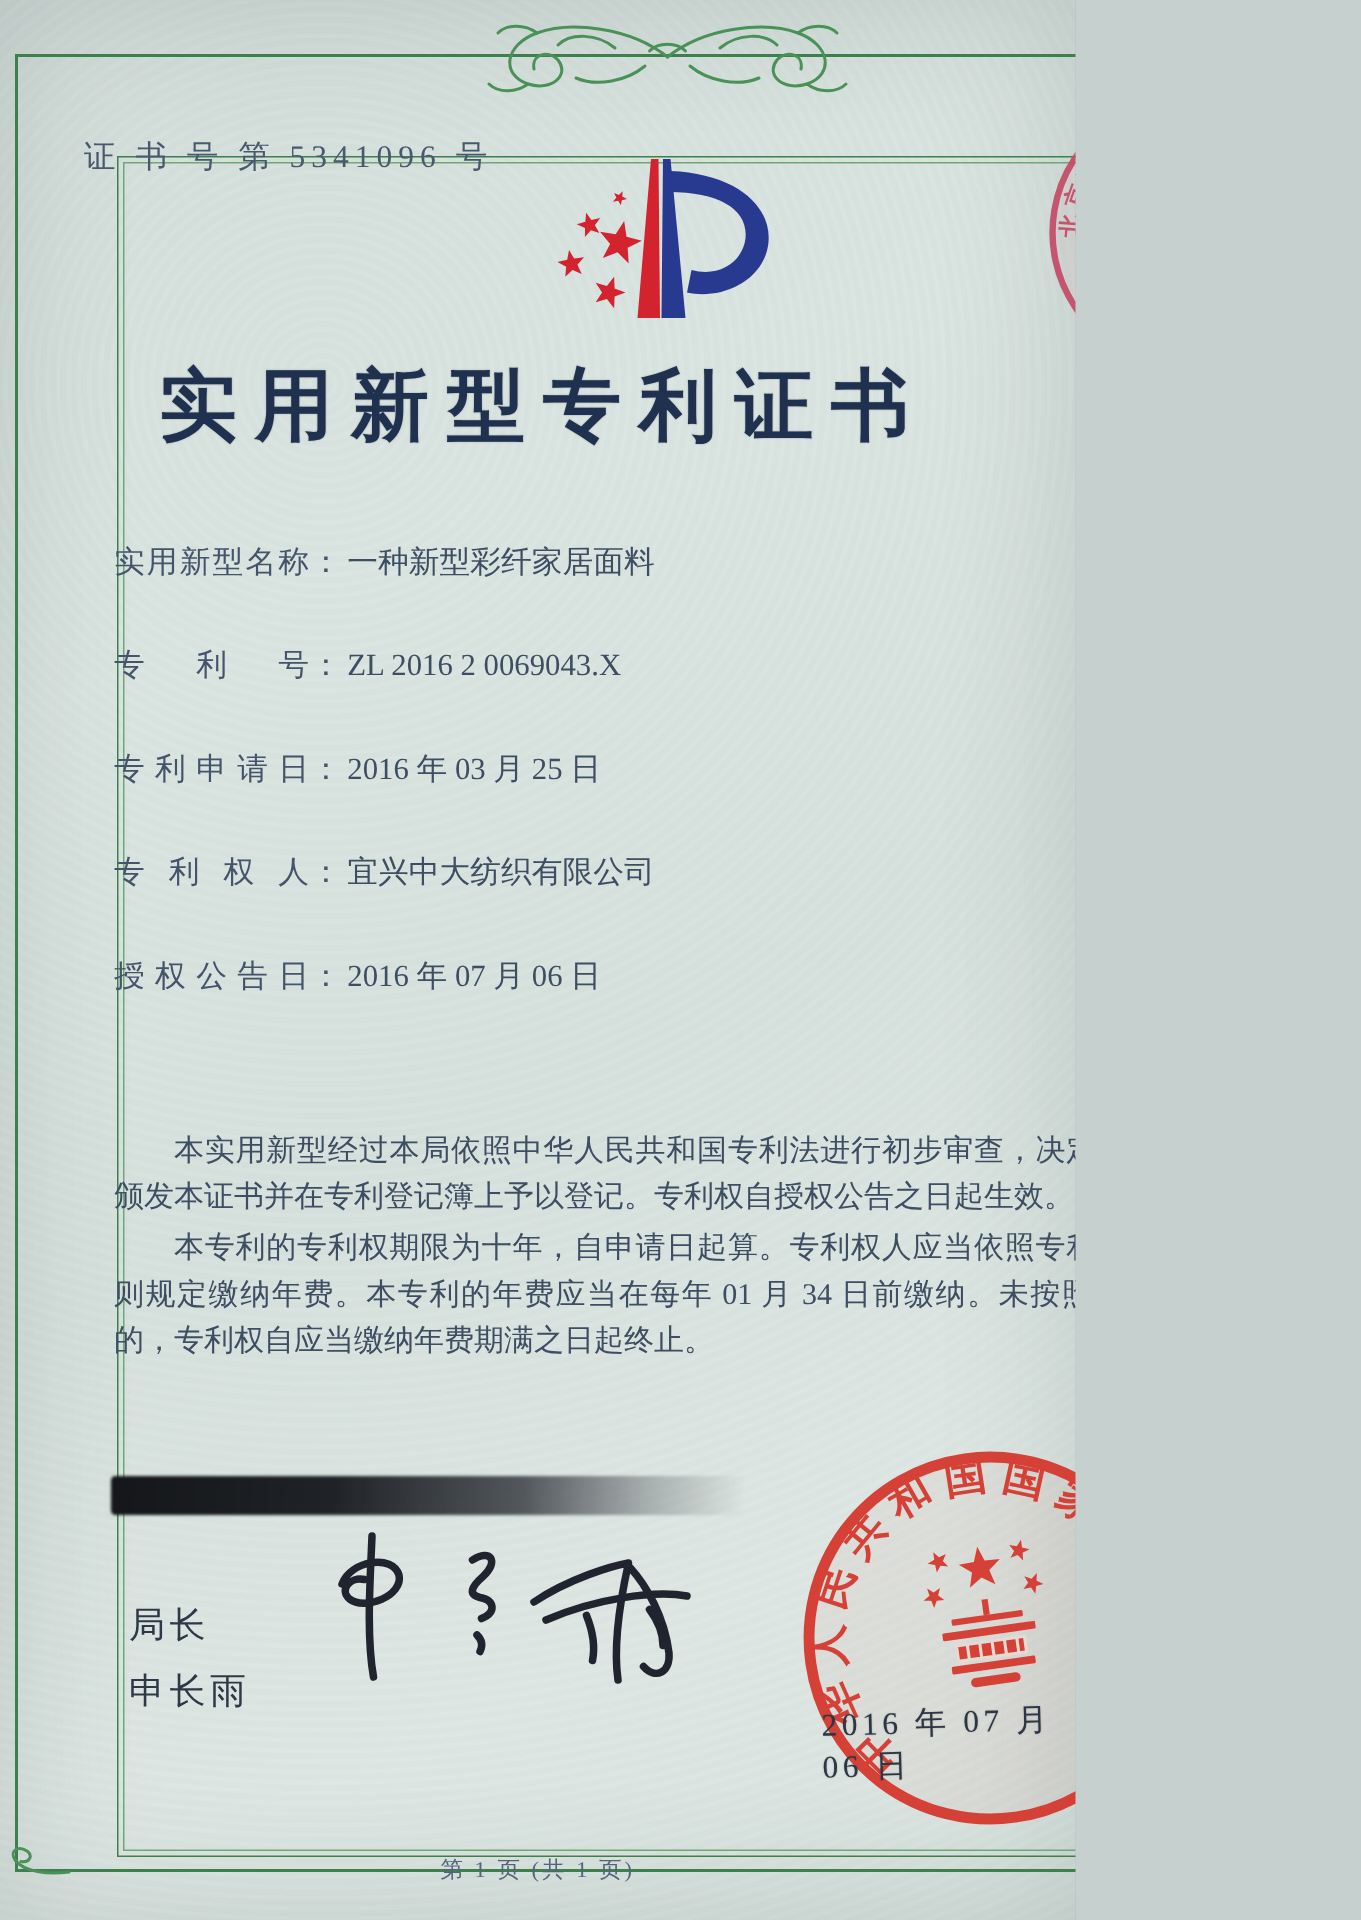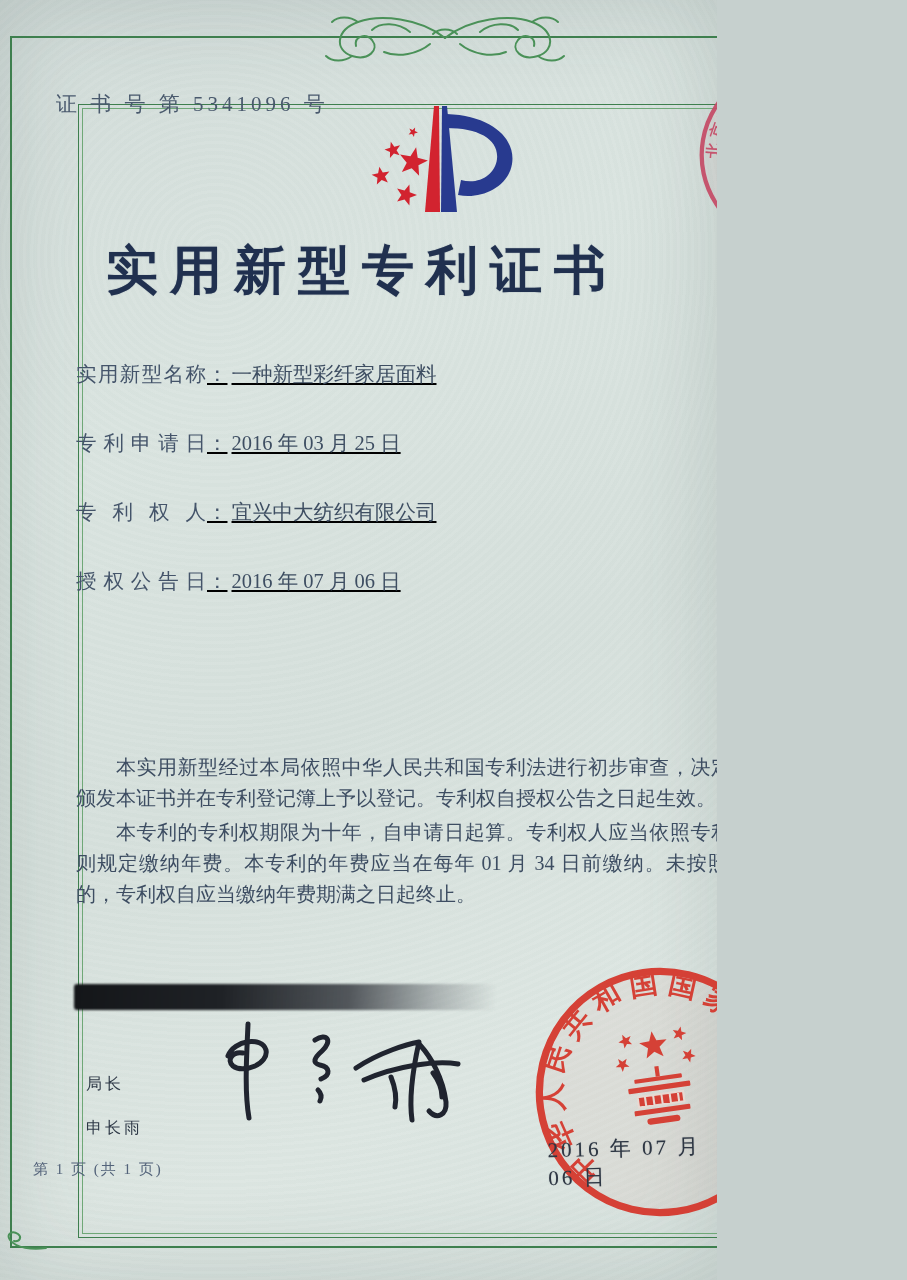--- a/index.html
+++ b/index.html
@@ -21,41 +21,41 @@
   .corner-curl { position:absolute; width:46px; height:34px; }
   .curl-bl { left:2px; top:1228px; }
   .curl-br { left:860px; top:1228px; transform:scaleX(-1); }
   
   .cert-no { position:absolute; left:56px; top:90px; font-size:21px; letter-spacing:4px; color:#49596d; }
   .logo { position:absolute; left:352px; top:98px; width:180px; height:132px; }
   .tax-stamp { position:absolute; left:696px; top:60px; width:190px; height:190px; transform:rotate(-12deg); opacity:.92; }
   .title { position:absolute; left:0; right:20px; top:236px; text-align:center; font-size:52px; font-weight:700;
            letter-spacing:12px; color:#20304f; text-shadow:0 0 1px rgba(32,48,79,.5);padding-left:27px; }
   
-  .fields { position:absolute; left:76px; top:360px; width:760px; display:flex; flex-direction:column; gap:41px;text-decoration:underline; }
+  .fields { position:absolute; left:76px; top:360px; width:760px; display:flex; flex-direction:column; gap:41px; }
   .frow { font-size:20.5px; color:#3e4e62; white-space:nowrap; }
   .flabel { display:inline-block; width:130px; text-align:justify; text-align-last:justify; color:#44546a; }
   .fcolon { margin:0 4px 0 1px; color:#44546a; }
   
   .paras { position:absolute; left:76px; top:752px; width:778px; font-size:20px; line-height:31px;
            color:#3d4d62; text-align:justify; }
   .paras p { text-indent:2em; margin-bottom:3px; }
   
   .smudge { position:absolute; left:74px; top:984px; width:422px; height:26px; border-radius:3px;
             background:linear-gradient(93deg,#141619 0%,#1f2226 35%,#3a3e44d9 65%,#6b707573 85%,transparent 100%);
             filter:blur(1.1px); }
   
   .director { position:absolute; left:86px; top:1062px; font-family:"Liberation Sans","DejaVu Sans",sans-serif;
-              font-size:16px; color:#2e3947; line-height:44px; letter-spacing:3px; }
+              font-size:24px; color:#2e3947; line-height:44px; letter-spacing:3px; }
   .signature { position:absolute; left:212px; top:1014px; width:280px; height:120px; }
   .seal { position:absolute; left:530px; top:962px; width:260px; height:260px; transform:rotate(-8deg); opacity:.93; }
   .seal-date { position:absolute; left:548px; top:1134px; font-size:21px; letter-spacing:3px; color:#2d3643;
                transform:rotate(-1.5deg); text-shadow:0 0 1px rgba(45,54,67,.4); }
-  .footer { position:absolute; left:0; right:0; top:1160px; font-size:15px;
-            letter-spacing:2px; color:#53637a;margin-left:33px; }
+  .footer { position:absolute; left:0; right:0; top:1237px; text-align:center; font-size:15px;
+            letter-spacing:2px; color:#53637a; }
   svg text { user-select:none; }
 </style>
 </head>
 <body>
 
 <div class="photo">
   <div class="texture"></div>
 
   <div class="outer-frame"></div>
   <div class="inner-frame"></div>
@@ -114,20 +114,23 @@
     <text x="100" y="120" text-anchor="middle" font-size="17" font-weight="bold" fill="#c54a66">代扣专用章</text>
   </svg>
 
   <div class="title">实用新型专利证书</div>
 
   <div class="fields">
     <div class="frow">
       <span class="flabel">实用新型名称</span><span class="fcolon">：</span><span>一种新型彩纤家居面料</span>
     </div>
     <div class="frow">
+      <span class="flabel">专 利 号</span><span class="fcolon">：</span><span>ZL 2016 2 0069043.X</span>
+    </div>
+    <div class="frow">
       <span class="flabel">专利申请日</span><span class="fcolon">：</span><span>2016 年 03 月 25 日</span>
     </div>
     <div class="frow">
       <span class="flabel">专 利 权 人</span><span class="fcolon">：</span><span>宜兴中大纺织有限公司</span>
     </div>
     <div class="frow">
       <span class="flabel">授权公告日</span><span class="fcolon">：</span><span>2016 年 07 月 06 日</span>
     </div>
   </div>
 

